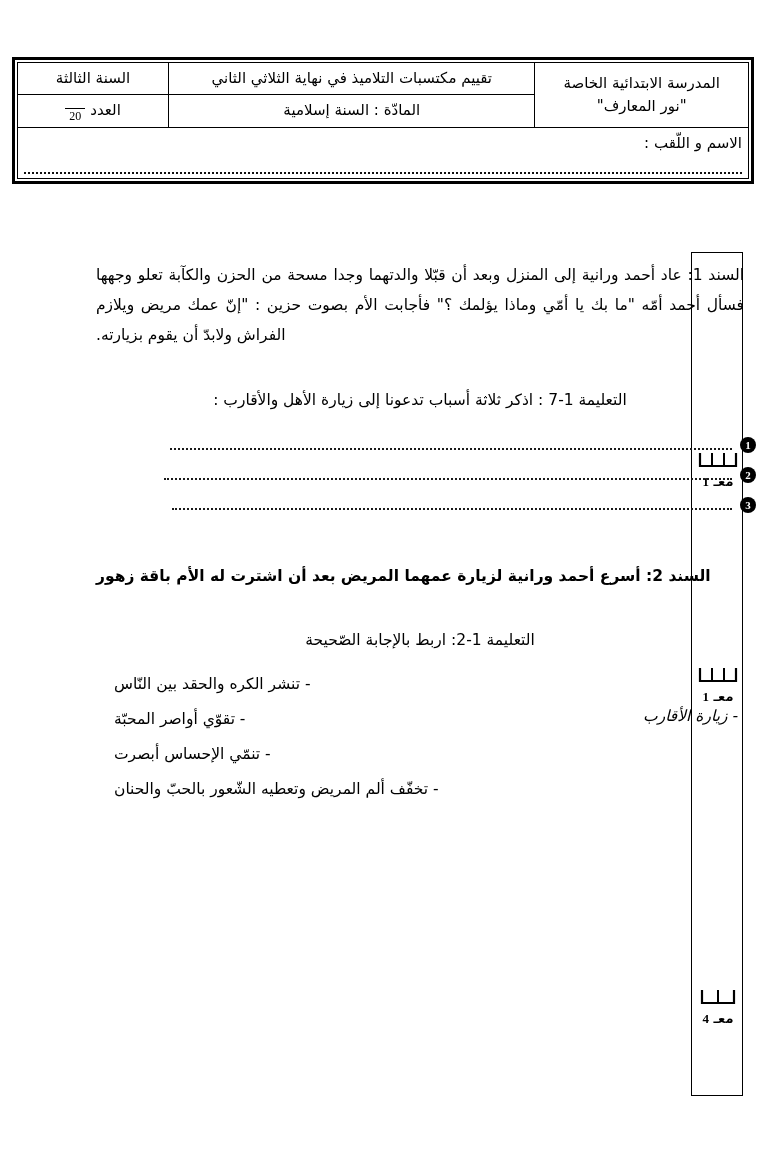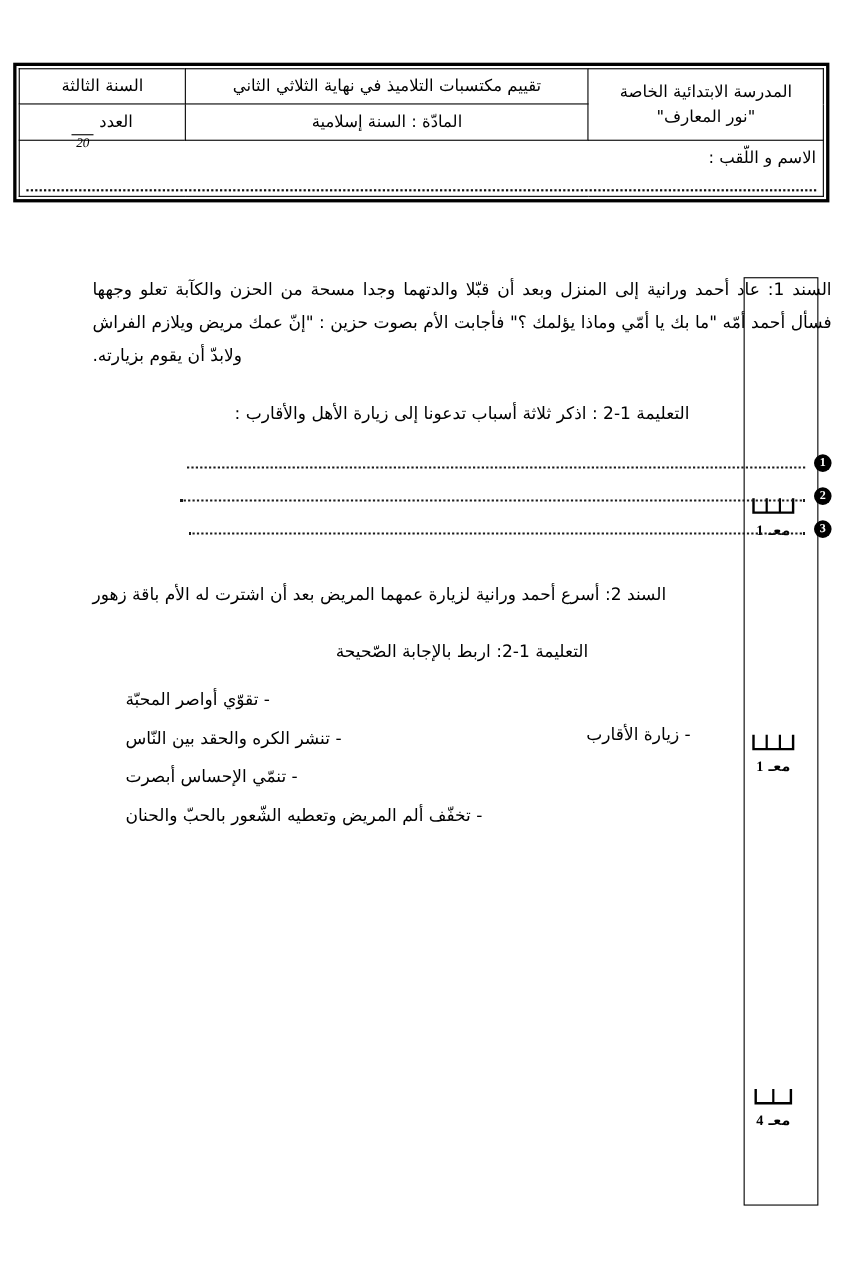--- a/index.html
+++ b/index.html
@@ -61,22 +61,21 @@
     align-items: center;
     justify-content: center;
     gap: 5px;
     direction: rtl;
   }
   .frac {
     display: inline-block;
     text-align: center;
     line-height: 1;
     position: relative;
-    top: 18px;
-    font-style: italic;
+    top: 4px;
   }
   .frac .bar {
     display: block;
     width: 20px;
     border-top: 1.4px solid #000;
     margin: 0 auto 1px auto;
   }
   .frac .den {
     display: block;
     font-size: 12px;
@@ -91,23 +90,23 @@
   .dots-inline {
     display: block;
     border-bottom: 2.2px dotted #111;
     height: 13px;
     margin-top: 4px;
   }
 
   
   .score-column {
     position: absolute;
-    left: 676px;
+    left: 691px;
     top: 252px;
-    width: 68px;
+    width: 52px;
     height: 844px;
     border: 1.6px solid #000;
     box-sizing: border-box;
     direction: ltr;
   }
   .score-box {
     position: absolute;
     left: 0;
     width: 52px;
     display: flex;
@@ -137,21 +136,21 @@
     top: 248px;
     right: 10px;
     width: 672px;
     direction: rtl;
     font-size: 15.5px;
     line-height: 1.95;
   }
   .para {
     text-align: justify;
     text-align-last: left;
-    margin: 0;
+    margin: 12px;
   }
   .instr {
     margin: 0;
     text-align: center;
   }
 
   .spacer-sm { height: 12px; }
   .spacer-md { height: 22px; }
   .spacer-lg { height: 32px; }
 
@@ -191,23 +190,24 @@
   .match-block {
     display: flex;
     flex-direction: row;
     justify-content: flex-start;
     align-items: flex-start;
     padding-right: 18px;
   }
   .match-left {
     width: 205px;
     padding-top: 34px;
-    text-align: left;
+    text-align: right;
     font-size: 15.5px;
     white-space: nowrap;
+    font-style: italic;
   }
   .match-right {
     flex: 1 1 auto;
     text-align: left;
     padding-left: 30px;
   }
   .match-opt {
     line-height: 2.25;
     white-space: nowrap;
   }
@@ -301,50 +301,50 @@
     </span>
   </div>
 
 </div>
 
 <div class="body-area">
 
   <div>
     <p class="para">السند 1: عاد أحمد ورانية إلى المنزل وبعد أن قبّلا والدتهما وجدا مسحة من الحزن والكآبة تعلو وجهها فسأل أحمد أمّه "ما بك يا أمّي وماذا يؤلمك ؟" فأجابت الأم بصوت حزين : "إنّ عمك مريض ويلازم الفراش ولابدّ أن يقوم بزيارته.</p>
     <div class="spacer-md"></div>
-    <p class="instr">التعليمة 1-2 : اذكر ثلاثة أسباب تدعونا إلى زيارة الأهل والأقارب :</p>
+    <p class="instr">التعليمة 1-7 : اذكر ثلاثة أسباب تدعونا إلى زيارة الأهل والأقارب :</p>
     <div class="spacer-sm"></div>
 
     <div class="answer-item a1">
       <span class="bullet">1</span>
       <span class="dotline"></span>
     </div>
     <div class="answer-item a2">
       <span class="bullet">2</span>
       <span class="dotline"></span>
     </div>
     <div class="answer-item a3">
       <span class="bullet">3</span>
       <span class="dotline"></span>
     </div>
   </div>
 
   <div class="spacer-lg"></div>
 
   <div>
-    <p class="para" style="text-align:center;">السند 2: أسرع أحمد ورانية لزيارة عمهما المريض بعد أن اشترت له الأم باقة زهور</p>
+    <p class="para" style="text-align:center;font-weight:bold;">السند 2: أسرع أحمد ورانية لزيارة عمهما المريض بعد أن اشترت له الأم باقة زهور</p>
     <div class="spacer-md"></div>
     <p class="instr">التعليمة 1-2: اربط بالإجابة الصّحيحة</p>
     <div class="spacer-sm"></div>
 
     <div class="match-block">
       <div class="match-left">- زيارة الأقارب</div>
       <div class="match-right">
+        <div class="match-opt">- تنشر الكره والحقد بين النّاس</div>
         <div class="match-opt">- تقوّي أواصر المحبّة</div>
-        <div class="match-opt">- تنشر الكره والحقد بين النّاس</div>
         <div class="match-opt">- تنمّي الإحساس أبصرت</div>
         <div class="match-opt">- تخفّف ألم المريض وتعطيه الشّعور بالحبّ والحنان</div>
       </div>
     </div>
   </div>
 
   <div class="spacer-lg"></div>
 
 
 </div>

